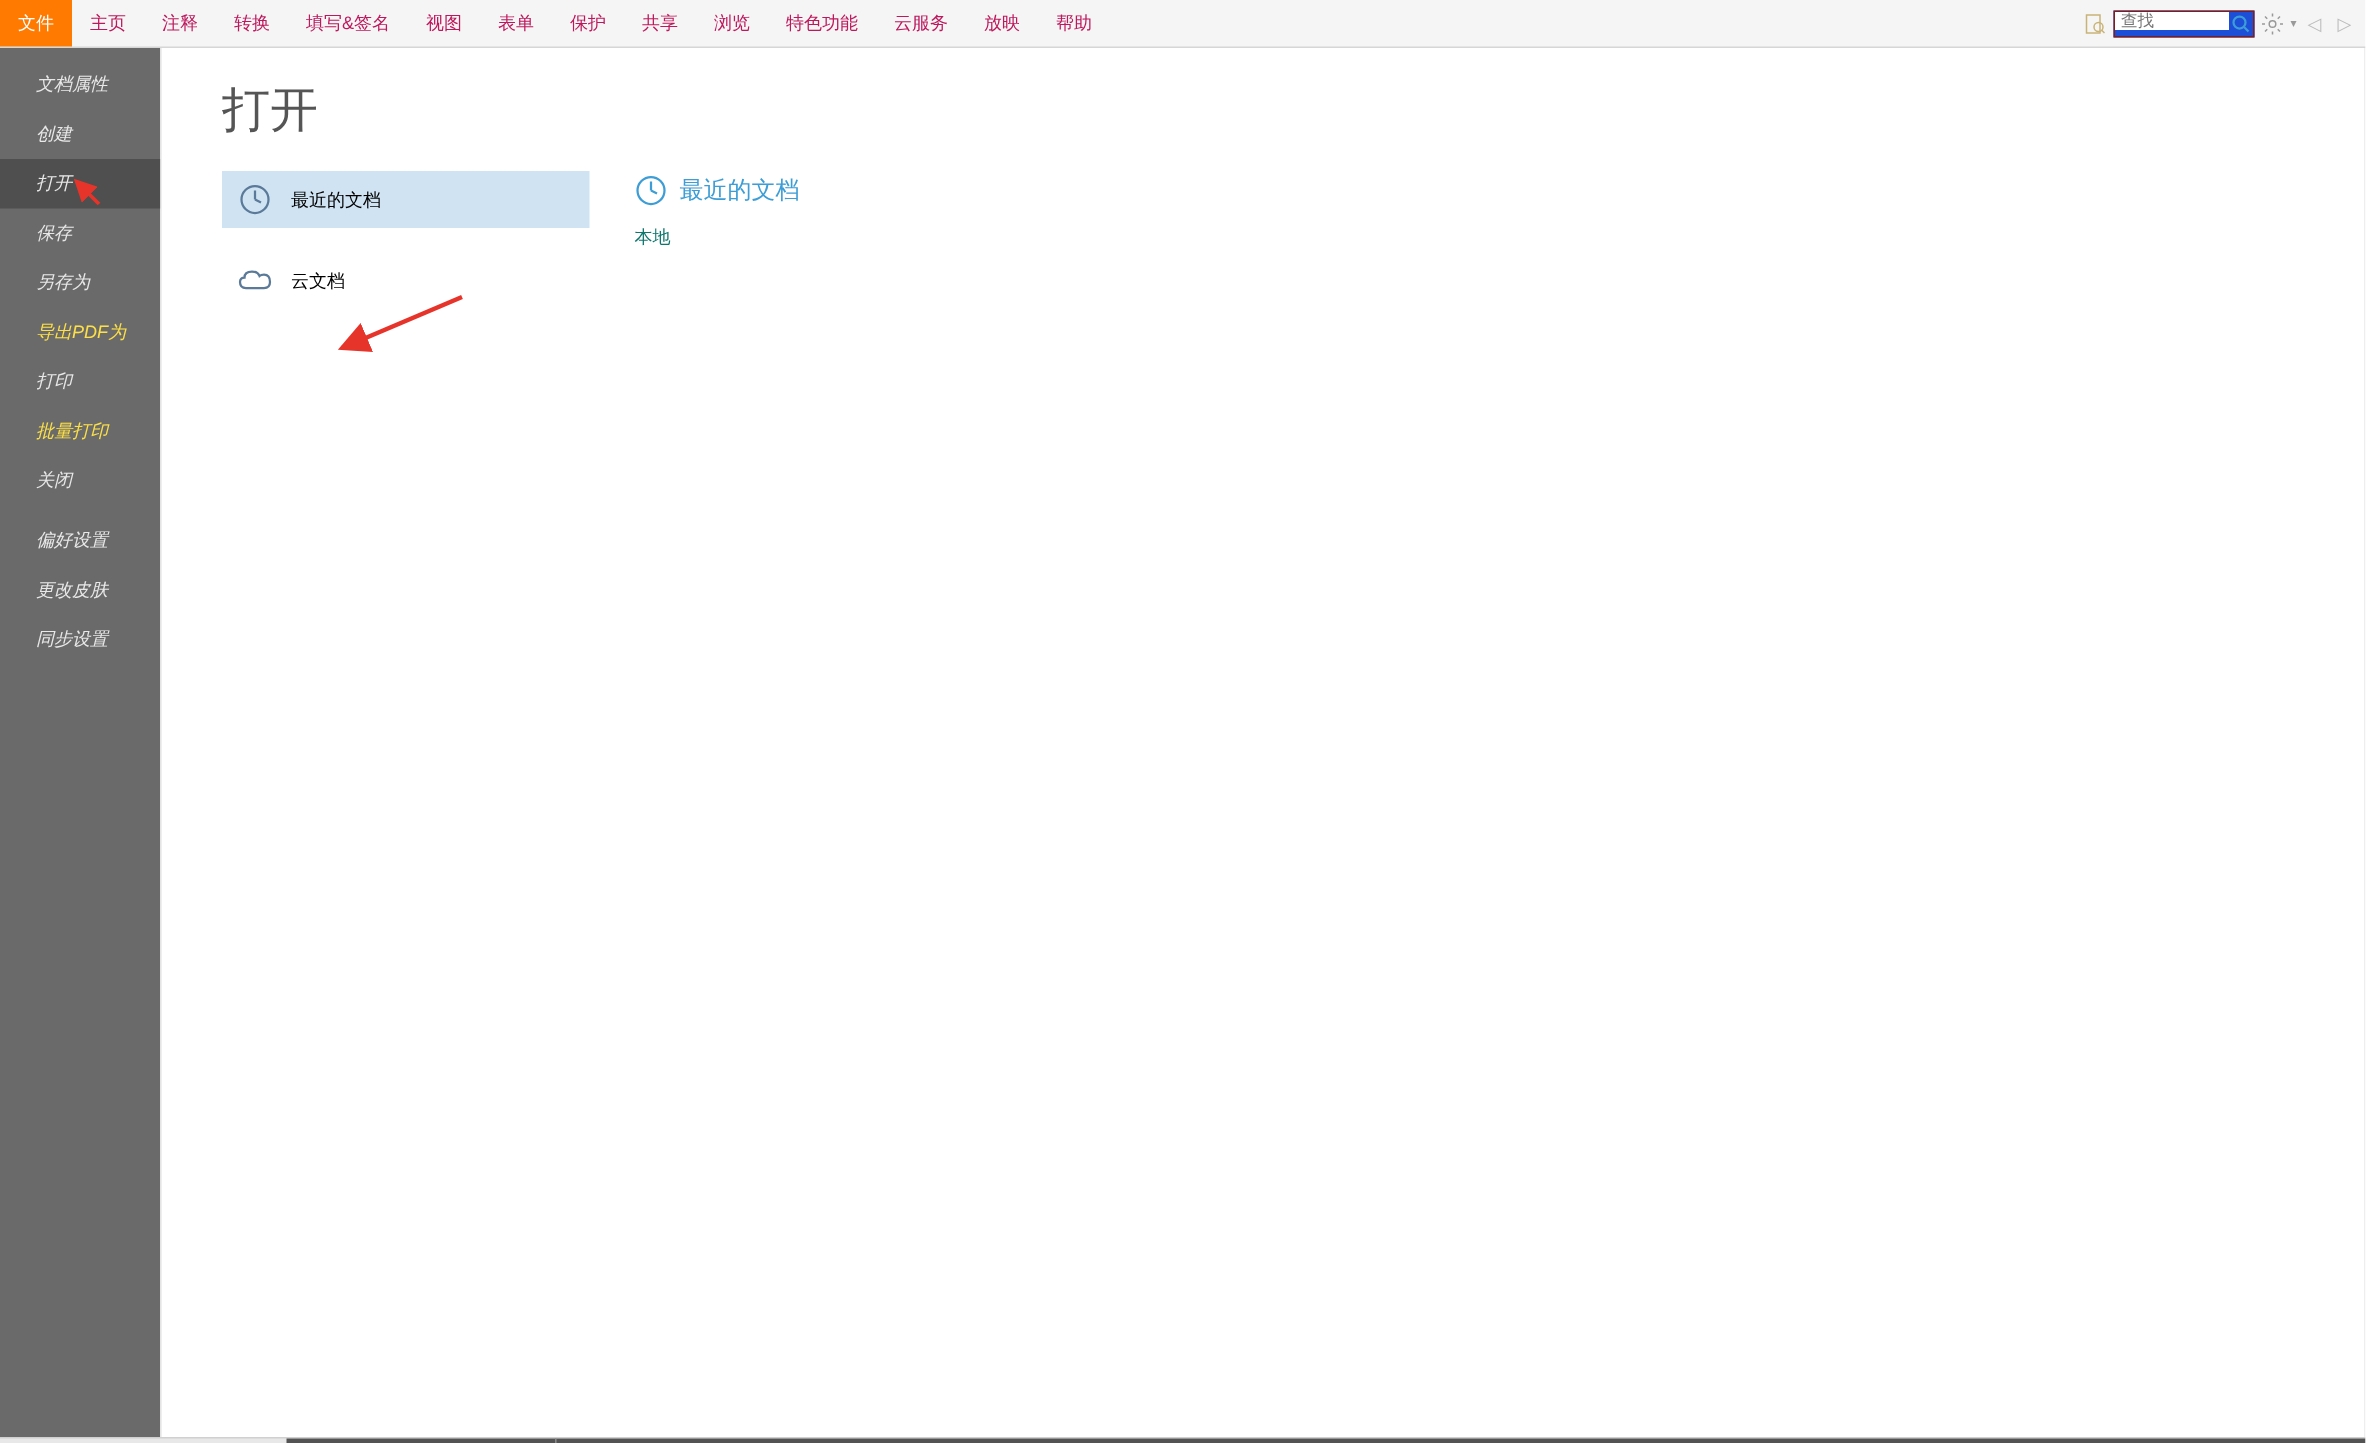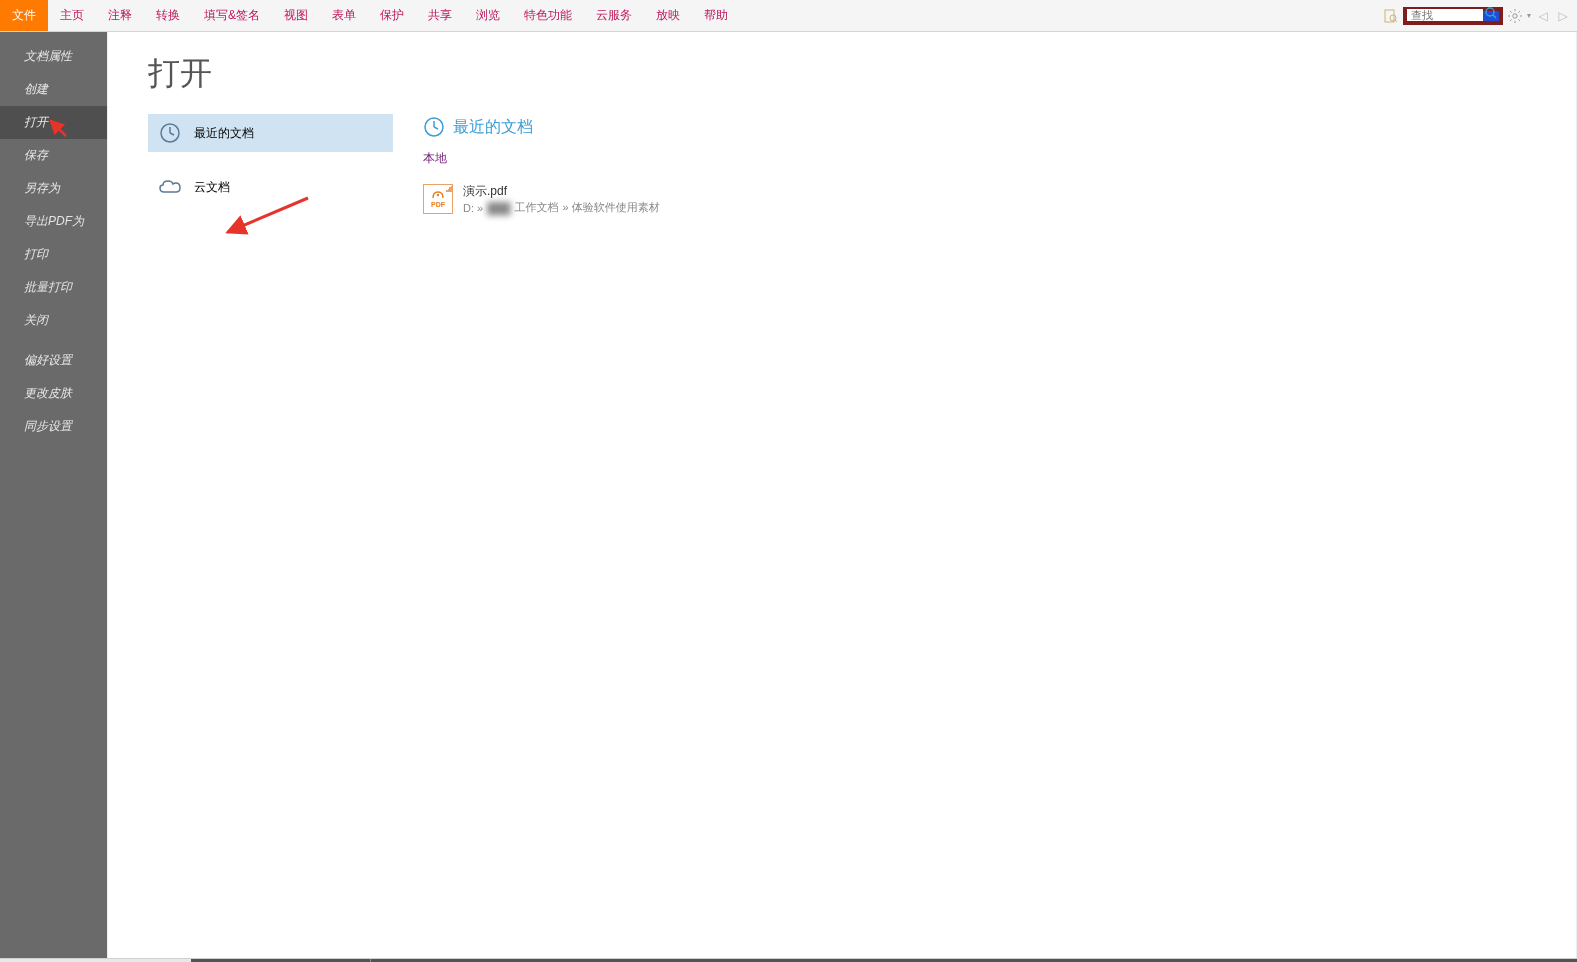--- a/index.html
+++ b/index.html
@@ -2,45 +2,45 @@
 <html><head>
   <meta charset="utf-8">
   <style>
     * { margin: 0; padding: 0; box-sizing: border-box; }
     body { font-family: "Microsoft YaHei", sans-serif; font-size: 12px; overflow: hidden; background: #fff; }
     
     .top-menu { height: 32px; display: flex; align-items: stretch; background: #f5f5f5; border-bottom: 1px solid #d6d6d6; }
     .top-menu-item { padding: 0 12px; display: flex; align-items: center; cursor: pointer; color: #be185d; font-size: 12px; }
     .top-menu-item.active { background: #ff7a00; color: #fff; }
     .top-right { margin-left: auto; display: flex; align-items: center; gap: 4px; padding-right: 6px; }
-    .find-box { display: flex; align-items: flex-end; height: 18px; border: 4px solid #7f1d1d; background: #1d4ed8; }
+    .find-box { display: flex; align-items: flex-start; height: 18px; border: 1px solid #7f1d1d; background: #1d4ed8; }
     .find-box input { border: none; outline: none; width: 76px; font-size: 11px; padding: 0 4px; color: #888; }
     .icon-btn { width: 16px; height: 16px; display: flex; align-items: center; justify-content: center; cursor: pointer; color: #888; }
     .gear-icon { width: 16px; height: 16px; }
     
     .main-area { display: flex; height: calc(100vh - 22px - 14px); }
     
     .sidebar { width: 107px; background: #6a6a6a; color: #e8e8e8; display: flex; flex-direction: column; padding-top: 8px; font-style: italic; }
     .sidebar-item { height: 33px; display: flex; align-items: center; padding-left: 24px; cursor: pointer; font-size: 12px; }
     .sidebar-item.active { background: #4f4f4f; }
-    .sidebar-item.disabled { color: #e5e5e5; }
+    .sidebar-item.disabled { color: #fde047; }
     .sidebar-group-gap { height: 7px; }
     
     .content { flex: 1; background: #fff; display: flex; flex-direction: column; padding: 20px 0 0 40px; border-left: 1px solid #eee; border-right: 1px solid #eee; }
     .open-title { font-size: 32px; color: #555; margin-bottom: 18px; font-weight: 300; }
     .open-layout { display: flex; gap: 30px; }
     
     .left-list { width: 245px; display: flex; flex-direction: column; gap: 16px; }
     .left-item { height: 38px; display: flex; align-items: center; padding: 0 10px; gap: 12px; cursor: pointer; }
     .left-item.active { background: #cfe3f2; }
     .left-item .icon-wrap { width: 24px; height: 24px; display: flex; align-items: center; justify-content: center; }
     
     .right-panel { flex: 1; padding-top: 2px; }
     .recent-header { display: flex; align-items: center; gap: 8px; color: #3d9dd6; font-size: 16px; margin-bottom: 12px; }
-    .section-label { color: #701a75; font-size: 12px; margin-bottom: 12px; }
+    .section-label { color: #0f766e; font-size: 12px; margin-bottom: 0; }
     .file-row { display: flex; align-items: center; gap: 10px; padding: 4px 0; cursor: pointer; }
     .file-thumb { width: 30px; height: 30px; border: 1px solid #eaa265; display: flex; flex-direction: column; align-items: center; justify-content: center; color: #e87c1f; font-size: 7px; font-weight: bold; position: relative; }
     .file-thumb::before { content: ""; position: absolute; top: 0; right: 0; width: 7px; height: 7px; background: linear-gradient(135deg, #fff 50%, #eaa265 50%); }
     .file-info { display: flex; flex-direction: column; }
     .file-name { color: #333; font-size: 12px; }
     .file-path { color: #888; font-size: 11px; display: flex; align-items: center; gap: 4px; }
     .blur { filter: blur(3px); background: rgba(0,0,0,0.05); border-radius: 2px; }
     
     .status-bar { height: 14px; background: #e8e8e8; border-top: 1px solid #d0d0d0; display: flex; }
     .status-segment { width: 180px; height: 100%; background: #535353; border-right: 1px solid #888; }
@@ -152,38 +152,20 @@
           <span>
             <svg width="22" height="22" viewBox="0 0 22 22">
                 <circle cx="11" cy="11" r="9" fill="none" stroke="#3d9dd6" stroke-width="1.5"></circle>
                 <line x1="11" y1="11" x2="11" y2="5" stroke="#3d9dd6" stroke-width="1.5"></line>
                 <line x1="11" y1="11" x2="15" y2="13" stroke="#3d9dd6" stroke-width="1.5"></line>
               </svg>
           </span>
           <span>最近的文档</span>
         </div>
         <div class="section-label">本地</div>
-        <div class="file-row">
-          <div class="file-thumb">
-            <svg width="14" height="10" viewBox="0 0 14 10" style="margin-bottom:1px">
-                <path d="M2 8 Q2 2 7 2 Q12 2 12 8" fill="none" stroke="#e87c1f" stroke-width="1.4"></path>
-                <circle cx="7" cy="5" r="1.2" fill="#e87c1f"></circle>
-              </svg>
-            <span>PDF</span>
-          </div>
-          <div class="file-info">
-            <span class="file-name">演示.pdf</span>
-            <span class="file-path">
-              <span>D: »</span>
-              <span class="blur">███</span>
-              <span>工作文档</span>
-              <span>» 体验软件使用素材</span>
-            </span>
-          </div>
-        </div>
       </div>
     </div>
   </div>
 </div>
 
 <div class="status-bar">
   <div style="width:107px"></div>
   <div style="flex:1;display:flex;">
     <div style="width:84px"></div>
     <div class="status-segment"></div>

